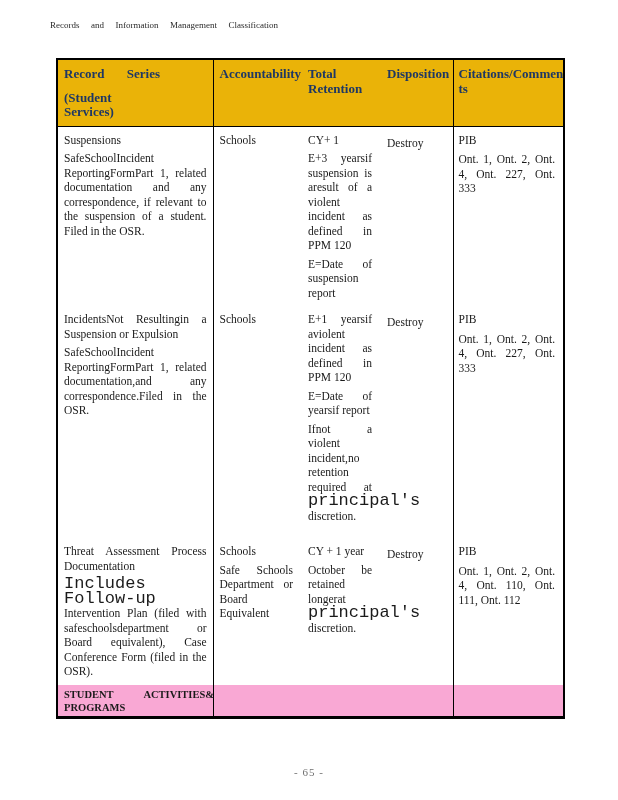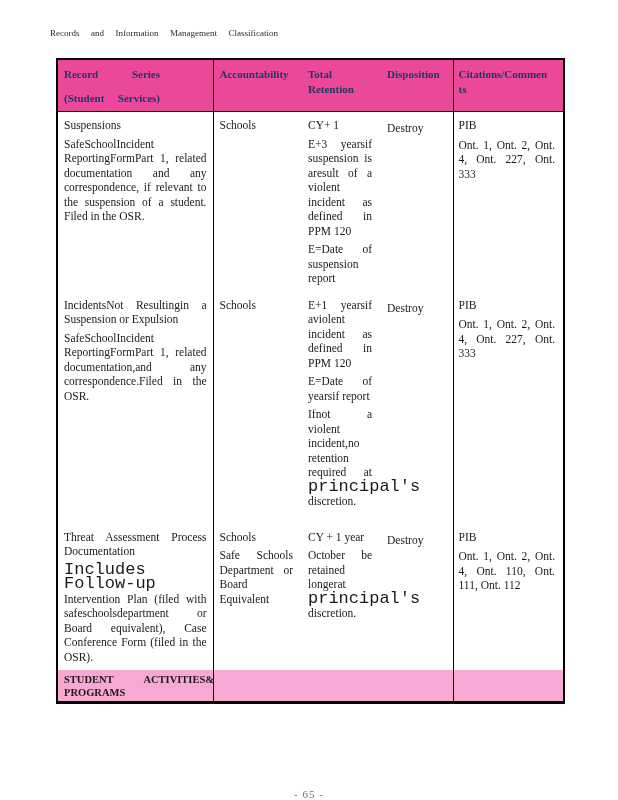--- a/index.html
+++ b/index.html
@@ -2,44 +2,44 @@
 <html><head>
 <meta charset="utf-8">
 <style>
   * { margin:0; padding:0; box-sizing:border-box; }
   html,body { background:#e8e8e8; }
   .page {
     position:relative; width:618px; height:800px; background:#ffffff;
     font-family:"Liberation Serif", serif; color:#1a1a1a; margin:0 auto;
     overflow:hidden;
   }
-  .doc-header { position:absolute; left:50px; top:27px; font-size:9px; color:#2a2a2a; line-height:12px; }
+  .doc-header { position:absolute; left:50px; top:19px; font-size:9px; color:#2a2a2a; line-height:12px; }
   .doc-header .l1 { display:block; width:228px; text-align:justify; text-align-last:justify; }
   .doc-header .l2 { display:block; width:168px; text-align:justify; text-align-last:justify; }
 
   table.rms { position:absolute; left:56px; top:58px; width:507px;
     border-collapse:collapse; table-layout:fixed;
     border:2px solid #000; border-bottom-width:3px; }
   td { vertical-align:top; font-size:11.5px; line-height:14.5px; }
   td.c1 { border-right:1.5px solid #000; padding:6px 6px 2px 6px; }
   td.c2 { padding:6px 10px 18px 6px; }
   td.c3 { padding:6px 13px 2px 5px; }
   td.c4 { padding:9px 2px 2px 2px; }
   td.c5 { border-left:1.5px solid #000; padding:6px 8px 2px 5px;margin-left:30px; }
-  tr.hdr td { background:#ec4899; color:#1F3864; font-weight:bold; font-size:11px;
+  tr.hdr td { background:#eab308; color:#1F3864; font-weight:bold; font-size:13px;
     border-bottom:1.5px solid #000; padding-top:7px; padding-bottom:6px; }
   tr.hdr td.c1 .hline { display:block; width:96px; text-align:justify; text-align-last:justify; }
   tr.hdr td.c1 .hline2 { margin-top:9px; }
   p.cellp { text-align:justify; margin:0 0 4px 0; }
   p.last { text-align:left; }
   .alt { font-family:Liberation Mono, monospace; font-size:17px; }
   tr.sect td { background:#f9a8d4; }
   tr.sect .sect-label { font-weight:bold; font-size:10.5px; line-height:13px;
     width:150px; text-align:justify; }
-  .footer { position:absolute; left:0; right:0; top:788px; text-align:center;
+  .footer { position:absolute; left:0; right:0; top:766px; text-align:center;
     font-size:11px; color:#707070; letter-spacing:1px; }
 </style>
 </head>
 <body>
 
 <div class="page">
 
   <div class="doc-header">
     <span class="l1">Records and Information Management Classification</span>
   </div>

